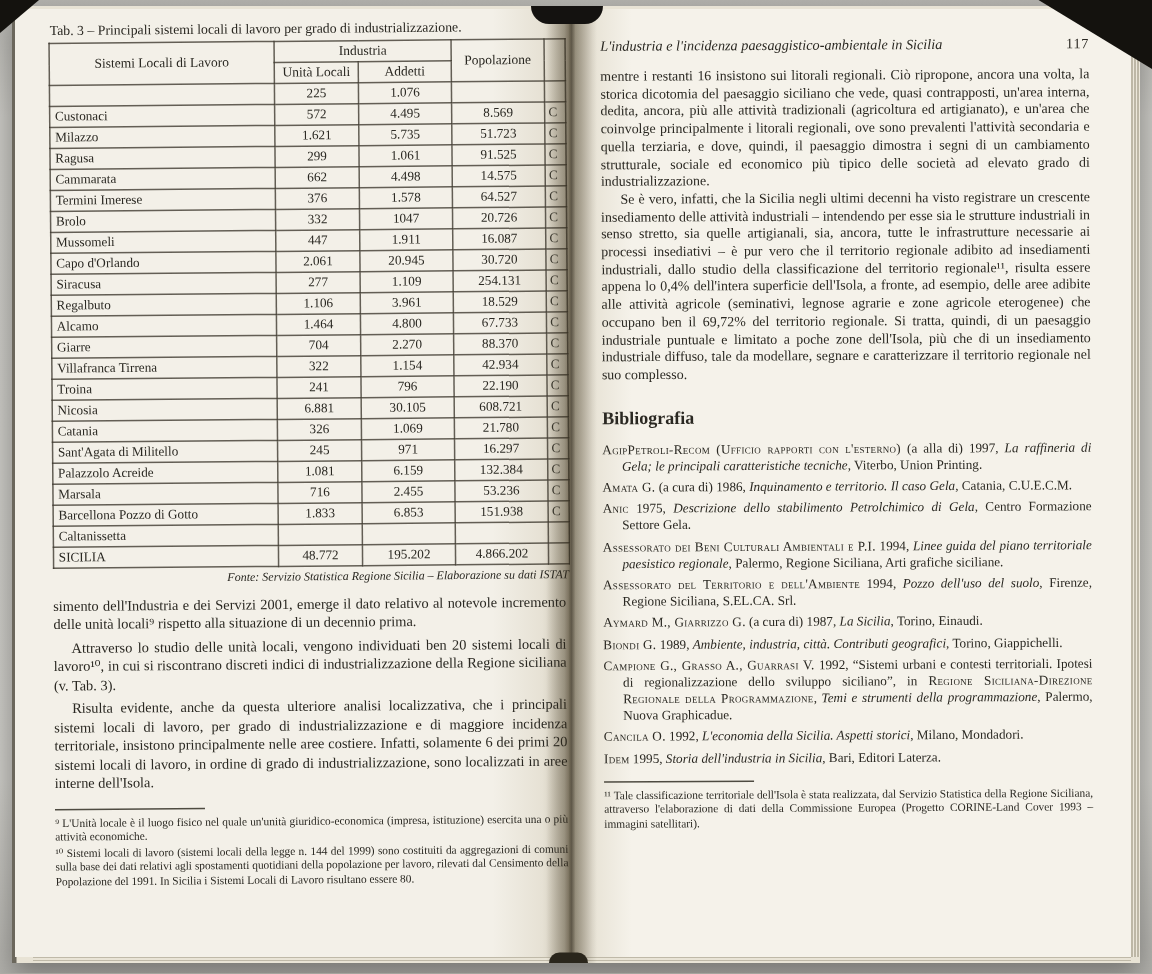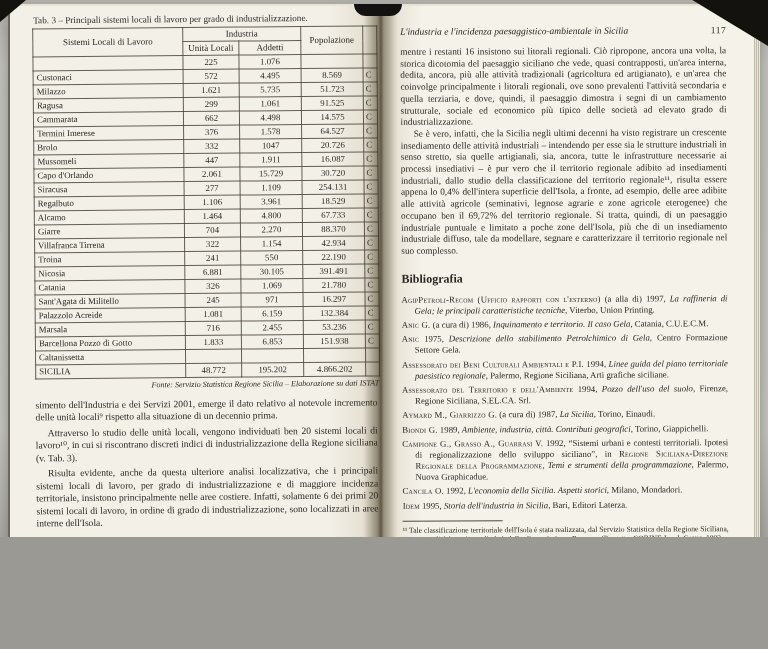--- a/index.html
+++ b/index.html
@@ -1,17 +1,17 @@
 <!DOCTYPE html>
 <html><head>
 <meta charset="utf-8">
 <style>
   html,body{margin:0;padding:0;background:#9a9994;}
   .scene{
-    position:relative;width:768px;height:537px;overflow:hidden;
+    position:relative;width:768px;height:649px;overflow:hidden;
     background:linear-gradient(180deg,#b5b4af 0%,#cbcac5 12%,#cdccc7 80%,#b2b1ac 100%);
     font-family:"Liberation Serif","DejaVu Serif",serif;
   }
   .book{
     position:absolute;left:8px;top:4px;width:752px;height:638px;
     box-shadow:0 8px 18px rgba(0,0,0,.35);
     background:#e8e3d5;
   }
   .cover-left{position:absolute;left:0;top:0;bottom:0;width:3px;background:#6b675c;}
   .stack-right{position:absolute;top:6px;bottom:4px;right:0;width:7px;
@@ -149,21 +149,21 @@
               <tr>
                 <td class="name">Mussomeli</td>
                 <td class="num">447</td>
                 <td class="num">1.911</td>
                 <td class="num">16.087</td>
                 <td class="cut">C</td>
               </tr>
               <tr>
                 <td class="name">Capo d'Orlando</td>
                 <td class="num">2.061</td>
-                <td class="num">15.729</td>
+                <td class="num">20.945</td>
                 <td class="num">30.720</td>
                 <td class="cut">C</td>
               </tr>
               <tr>
                 <td class="name">Siracusa</td>
                 <td class="num">277</td>
                 <td class="num">1.109</td>
                 <td class="num">254.131</td>
                 <td class="cut">C</td>
               </tr>
@@ -191,29 +191,29 @@
               <tr>
                 <td class="name">Villafranca Tirrena</td>
                 <td class="num">322</td>
                 <td class="num">1.154</td>
                 <td class="num">42.934</td>
                 <td class="cut">C</td>
               </tr>
               <tr>
                 <td class="name">Troina</td>
                 <td class="num">241</td>
-                <td class="num">550</td>
+                <td class="num">796</td>
                 <td class="num">22.190</td>
                 <td class="cut">C</td>
               </tr>
               <tr>
                 <td class="name">Nicosia</td>
                 <td class="num">6.881</td>
                 <td class="num">30.105</td>
-                <td class="num">391.491</td>
+                <td class="num">608.721</td>
                 <td class="cut">C</td>
               </tr>
               <tr>
                 <td class="name">Catania</td>
                 <td class="num">326</td>
                 <td class="num">1.069</td>
                 <td class="num">21.780</td>
                 <td class="cut">C</td>
               </tr>
               <tr>
@@ -280,21 +280,21 @@
           <span class="rh-title">L'industria e l'incidenza paesaggistico-ambientale in Sicilia</span>
           <span class="rh-num">117</span>
         </div>
         <div class="body-text rp">
           <p class="noindent">mentre i restanti 16 insistono sui litorali regionali. Ciò ripropone, ancora una volta, la storica dicotomia del paesaggio siciliano che vede, quasi contrapposti, un'area interna, dedita, ancora, più alle attività tradizionali (agricoltura ed artigianato), e un'area che coinvolge principalmente i litorali regionali, ove sono prevalenti l'attività secondaria e quella terziaria, e dove, quindi, il paesaggio dimostra i segni di un cambiamento strutturale, sociale ed economico più tipico delle società ad elevato grado di industrializzazione.</p>
           <p>Se è vero, infatti, che la Sicilia negli ultimi decenni ha visto registrare un crescente insediamento delle attività industriali – intendendo per esse sia le strutture industriali in senso stretto, sia quelle artigianali, sia, ancora, tutte le infrastrutture necessarie ai processi insediativi – è pur vero che il territorio regionale adibito ad insediamenti industriali, dallo studio della classificazione del territorio regionale¹¹, risulta essere appena lo 0,4% dell'intera superficie dell'Isola, a fronte, ad esempio, delle aree adibite alle attività agricole (seminativi, legnose agrarie e zone agricole eterogenee) che occupano ben il 69,72% del territorio regionale. Si tratta, quindi, di un paesaggio industriale puntuale e limitato a poche zone dell'Isola, più che di un insediamento industriale diffuso, tale da modellare, segnare e caratterizzare il territorio regionale nel suo complesso.</p>
         </div>
         <h3 class="bib-title">Bibliografia</h3>
         <div class="bib-list">
             <p><span class="sc">AgipPetroli-Recom (Ufficio rapporti con l'esterno)</span><span> (a alla di) 1997, </span><span class="i">La raffineria di Gela; le principali caratteristiche tecniche</span><span>, Viterbo, Union Printing.</span></p>
-            <p><span class="sc">Anic G.</span><span> (a cura di) 1986, </span><span class="i">Inquinamento e territorio. Il caso Gela</span><span>, Catania, C.U.E.C.M.</span></p>
+            <p><span class="sc">Amata G.</span><span> (a cura di) 1986, </span><span class="i">Inquinamento e territorio. Il caso Gela</span><span>, Catania, C.U.E.C.M.</span></p>
             <p><span class="sc">Anic</span><span> 1975, </span><span class="i">Descrizione dello stabilimento Petrolchimico di Gela</span><span>, Centro Formazione Settore Gela.</span></p>
             <p><span class="sc">Assessorato dei Beni Culturali Ambientali e P.I.</span><span> 1994, </span><span class="i">Linee guida del piano territoriale paesistico regionale</span><span>, Palermo, Regione Siciliana, Arti grafiche siciliane.</span></p>
             <p><span class="sc">Assessorato del Territorio e dell'Ambiente</span><span> 1994, </span><span class="i">Pozzo dell'uso del suolo</span><span>, Firenze, Regione Siciliana, S.EL.CA. Srl.</span></p>
             <p><span class="sc">Aymard M., Giarrizzo G.</span><span> (a cura di) 1987, </span><span class="i">La Sicilia</span><span>, Torino, Einaudi.</span></p>
             <p><span class="sc">Biondi G.</span><span> 1989, </span><span class="i">Ambiente, industria, città. Contributi geografici</span><span>, Torino, Giappichelli.</span></p>
             <p><span class="sc">Campione G., Grasso A., Guarrasi V.</span><span> 1992, “Sistemi urbani e contesti territoriali. Ipotesi di regionalizzazione dello sviluppo siciliano”, in </span><span class="sc">Regione Siciliana-Direzione Regionale della Programmazione</span><span>, </span><span class="i">Temi e strumenti della programmazione</span><span>, Palermo, Nuova Graphicadue.</span></p>
             <p><span class="sc">Cancila O.</span><span> 1992, </span><span class="i">L'economia della Sicilia. Aspetti storici</span><span>, Milano, Mondadori.</span></p>
             <p><span class="sc">Idem</span><span> 1995, </span><span class="i">Storia dell'industria in Sicilia</span><span>, Bari, Editori Laterza.</span></p>
           </div>
         <div class="fn-rule"></div>

